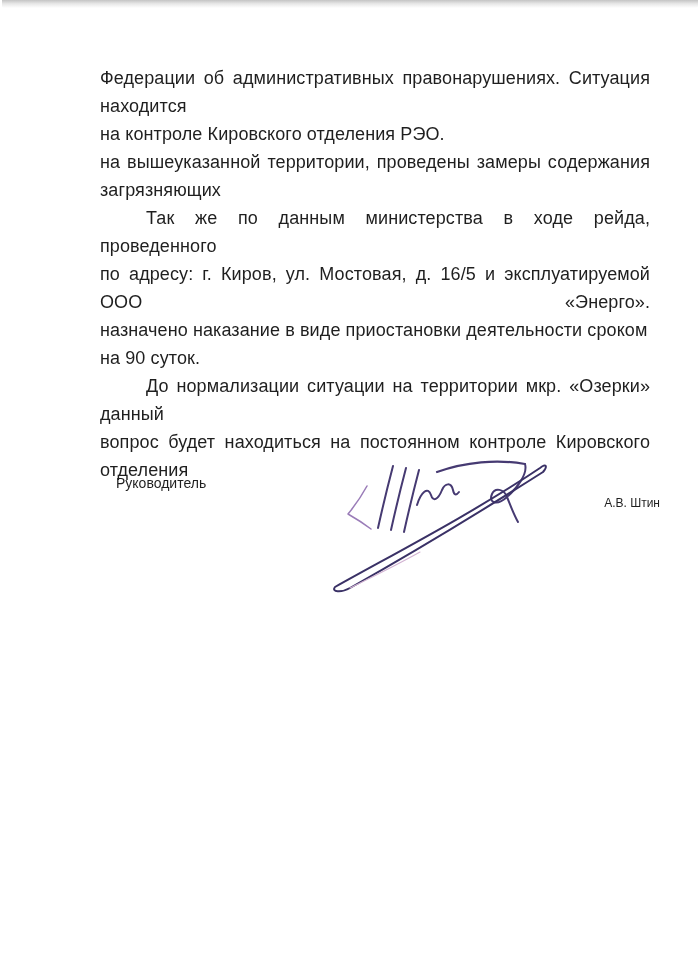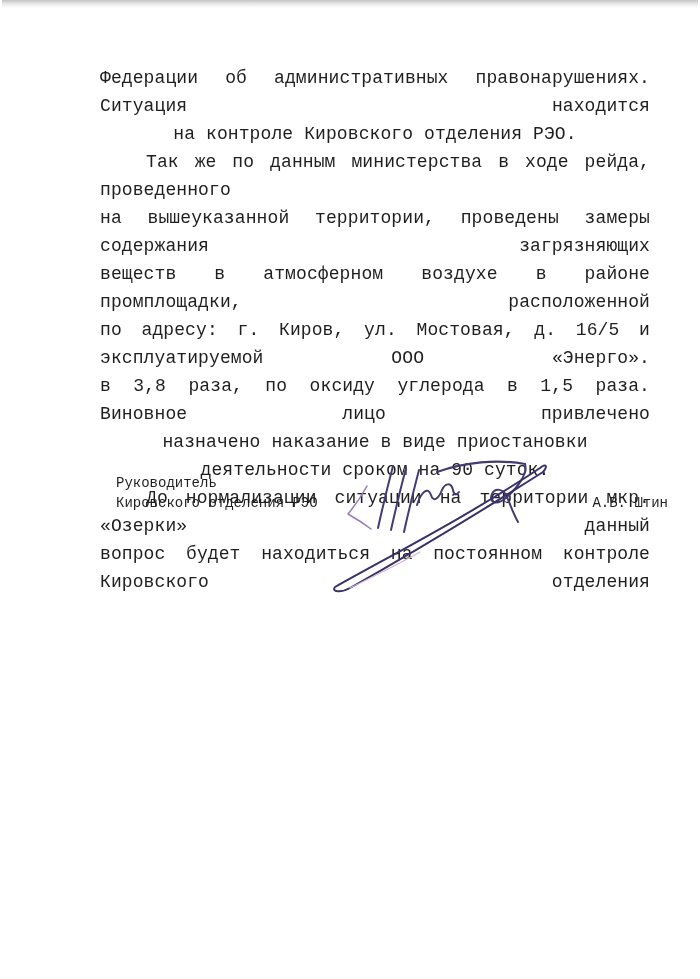--- a/index.html
+++ b/index.html
@@ -6,21 +6,21 @@
     margin: 0;
     padding: 0;
     background: #ffffff;
   }
   .page {
     position: relative;
     width: 700px;
     height: 808px;
     background: var(--page-bg, #ffffff);
     overflow: hidden;
-    font-family: Liberation Mono, monospace;
+    font-family: Liberation Sans, sans-serif;
     color: var(--text-color, #1f1f1f);
   }
   .page-top-shadow {
     position: absolute;
     top: 0;
     left: 2px;
     right: 2px;
     height: 8px;
     background: linear-gradient(to bottom, var(--sep-color, #c4c4c4) 0%, #e6e6e6 45%, #ffffff 100%);
     border-radius: 0 0 2px 2px;
@@ -28,21 +28,21 @@
   .body-text {
     position: absolute;
     left: 100px;
     top: 64px;
     width: 550px;
     font-size: 18px;
     line-height: 28px;
     letter-spacing: 0.1px;
   }
   .line {
-    text-align: center;
+    text-align: left;
     white-space: normal;
   }
   .line.just {
     text-align: justify;
     text-align-last: justify;
     text-justify: inter-word;
   }
   .line.indent {
     text-indent: 46px;
   }
@@ -50,22 +50,22 @@
     position: absolute;
     left: 116px;
     top: 473px;
     width: 320px;
     font-size: 14px;
     line-height: 20px;
   }
   .sig-name {
     position: absolute;
     top: 493px;
-    right: 32px;
-    font-size: 14px;
+    right: 40px;
+    font-size: 12px;
     line-height: 20px;
     text-align: right;
   }
   .signature-svg {
     position: absolute;
     left: 325px;
     top: 440px;
     width: 230px;
     height: 160px;
   }
@@ -83,33 +83,30 @@
 </head>
 <body>
 
 <div class="page">
 
   <div class="page-top-shadow"></div>
 
   <div class="body-text" id="bodyText">
       <div class="line just">Федерации об административных правонарушениях. Ситуация находится</div>
       <div class="line">на контроле Кировского отделения РЭО.</div>
+      <div class="line just">на вышеуказанной территории, проведены замеры содержания загрязняющих</div>
       <div class="line just indent">Так же по данным министерства в ходе рейда, проведенного</div>
-      <div class="line just">на вышеуказанной территории, проведены замеры содержания загрязняющих</div>
-      <div class="line just">веществ в атмосферном воздухе в районе промплощадки, расположенной</div>
       <div class="line just">по адресу: г. Киров, ул. Мостовая, д. 16/5 и эксплуатируемой ООО «Энерго».</div>
-      <div class="line just">в 3,8 раза, по оксиду углерода в 1,5 раза. Виновное лицо привлечено</div>
       <div class="line">назначено наказание в виде приостановки деятельности сроком на 90 суток.</div>
       <div class="line just indent">До нормализации ситуации на территории мкр. «Озерки» данный</div>
       <div class="line just">вопрос будет находиться на постоянном контроле Кировского отделения</div>
     </div>
 
   <div class="sig-labels" id="sigLabels">
       <div>Руководитель</div>
-      <div>Кировского отделения РЭО</div>
     </div>
 
   <svg class="signature-svg" viewBox="0 0 230 160" xmlns="http://www.w3.org/2000/svg">
 
     <path class="ink-light" d="M 42,46 C 36,57 28,68 23,74 C 30,78 38,83 46,89"></path>
 
     <path class="ink-main" d="M 53,88 C 57,70 63,45 68,26"></path>
     <path class="ink-main" d="M 66,90 C 70,72 76,47 81,28"></path>
     <path class="ink-main" d="M 79,92 C 83,74 89,49 94,30"></path>
 

